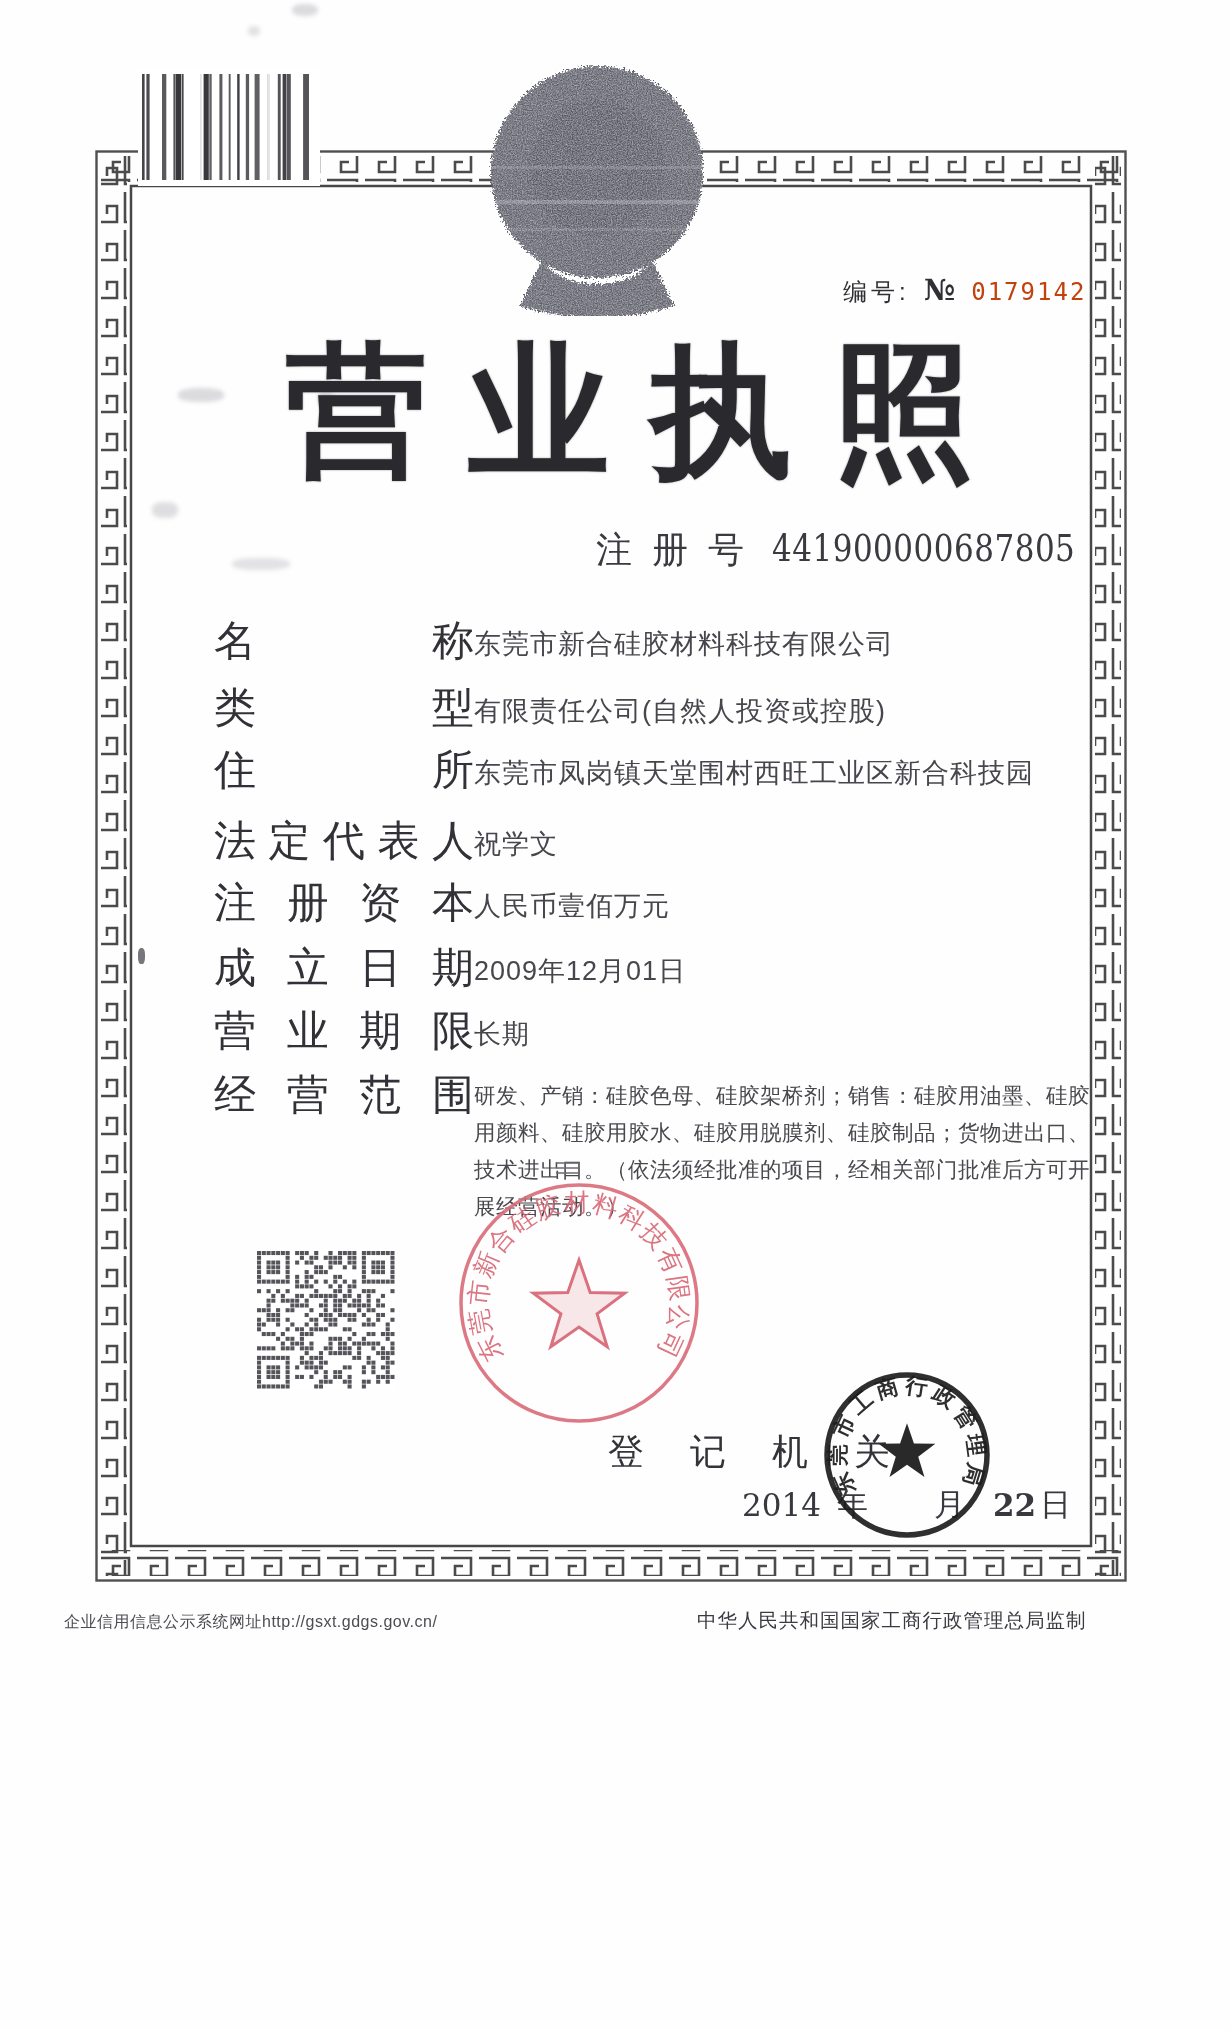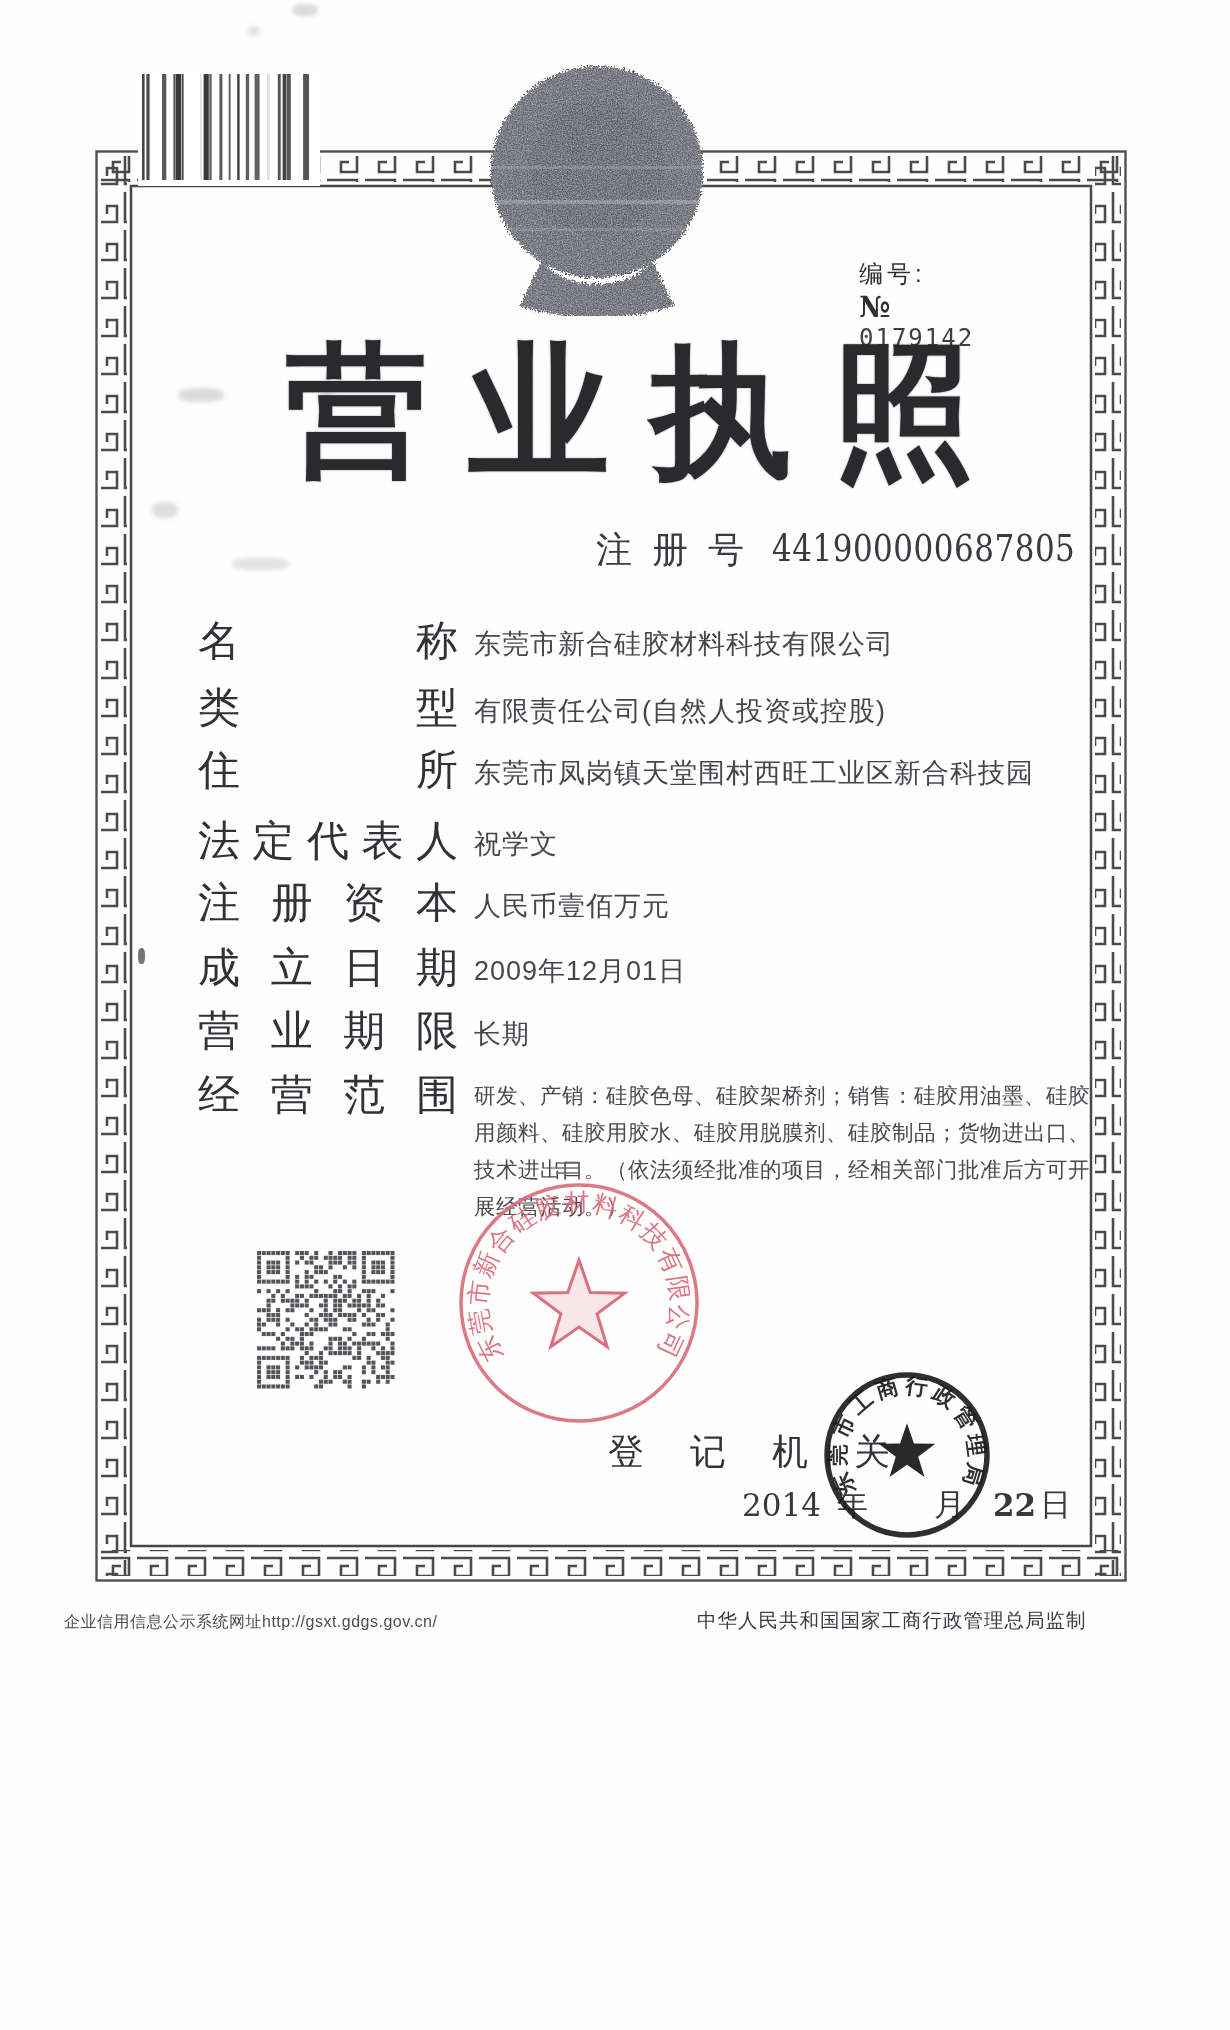--- a/index.html
+++ b/index.html
@@ -9,36 +9,36 @@
   }
   
   .abs{position:absolute;}
   #border-frame{left:95px;top:150px;z-index:1;}
   #barcode-svg{left:138px;top:68px;z-index:3;}
   #emblem-svg{left:480px;top:58px;z-index:3;}
   #qr-svg{left:256px;top:1250px;z-index:4;}
   #company-seal-svg{left:444px;top:1168px;z-index:30;}
   #registry-seal-svg{left:817px;top:1365px;z-index:30;}
   
-  .serial{left:843px;top:258px;z-index:10;display:flex;align-items:baseline;white-space:nowrap;color:#2f2f35;flex-direction:column;}
+  .serial{left:843px;top:273px;z-index:10;display:flex;align-items:baseline;white-space:nowrap;color:#2f2f35;}
   .serial .s-label{font-size:24px;letter-spacing:4px;}
   .serial .s-symbol{font-family:"DejaVu Serif",serif;font-weight:bold;font-size:29px;margin-left:14px;}
-  .serial .s-number{font-family:"DejaVu Sans Mono",monospace;font-size:24px;margin-left:16px;letter-spacing:2px;color:#404040;}
+  .serial .s-number{font-family:"DejaVu Sans Mono",monospace;font-size:24px;margin-left:16px;letter-spacing:2px;color:#c2410c;}
   .license-title{
     left:286px;top:316px;z-index:10;font-size:144px;font-weight:900;letter-spacing:42px;
     white-space:nowrap;color:#2a2a2e;text-shadow:0 0 2px rgba(45,45,50,.55);transform:scaleX(.98);transform-origin:left top;
   }
   .regline{left:596px;top:526px;z-index:10;display:flex;align-items:baseline;white-space:nowrap;}
   .regline .r-label{font-size:36px;letter-spacing:20px;color:#3a3a40;font-weight:500;}
   .regline .r-number{font-family:"DejaVu Serif",serif;font-size:31px;color:#3a3a40;margin-left:8px;
     transform:scaleY(1.18);transform-origin:left bottom;letter-spacing:0.5px;}
   .fields{left:198px;top:0;z-index:10;width:940px;}
   .field-row{position:absolute;left:0;width:940px;}
   .field-label{
-    position:absolute;left:0;width:260px;font-size:42px;color:#313137;font-weight:500;line-height:1.1;
+    position:absolute;left:16px;width:260px;font-size:42px;color:#313137;font-weight:500;line-height:1.1;
     text-align:justify;text-align-last:justify;
   }
   .field-value{position:absolute;left:276px;top:8px;width:640px;font-size:27px;color:#46464c;letter-spacing:1px;white-space:nowrap;}
   .field-value.scope{top:6px;font-size:21.5px;line-height:37px;width:622px;white-space:normal;letter-spacing:0.5px;color:#48484e;}
   .registrar{left:608px;top:1428px;z-index:10;font-size:36px;letter-spacing:46px;color:#333339;font-weight:500;white-space:nowrap;}
   .issue-date{left:742px;top:1484px;z-index:10;display:flex;align-items:center;white-space:nowrap;color:#38383e;font-size:31px;}
   .issue-date .num{font-family:"DejaVu Serif",serif;}
   .issue-date .u-year{margin-left:16px;}
   .issue-date .u-month{margin-left:66px;}
   .issue-date .d-day{margin-left:28px;font-weight:bold;}

